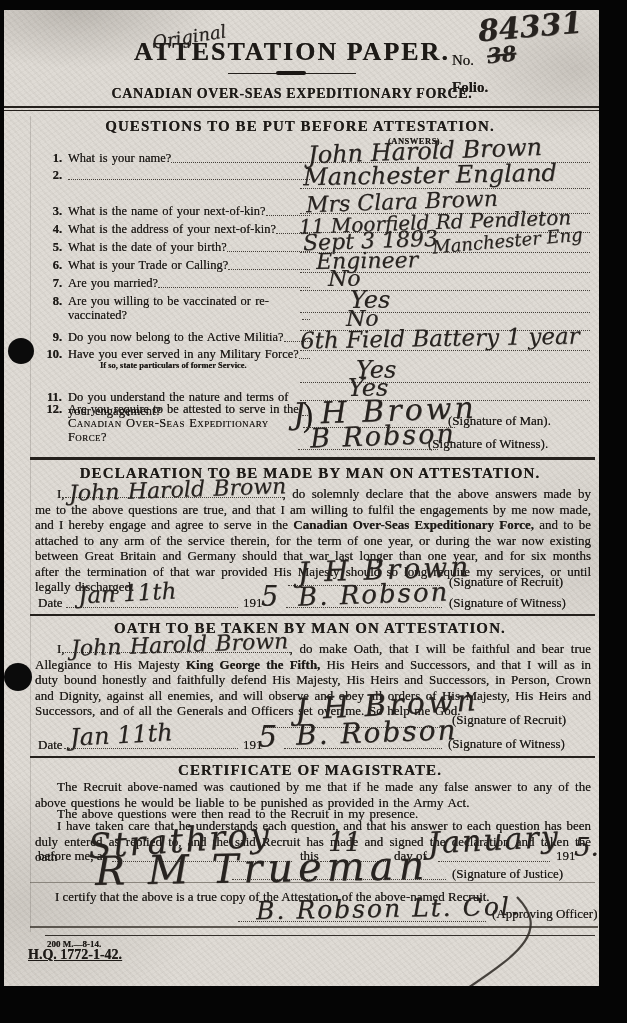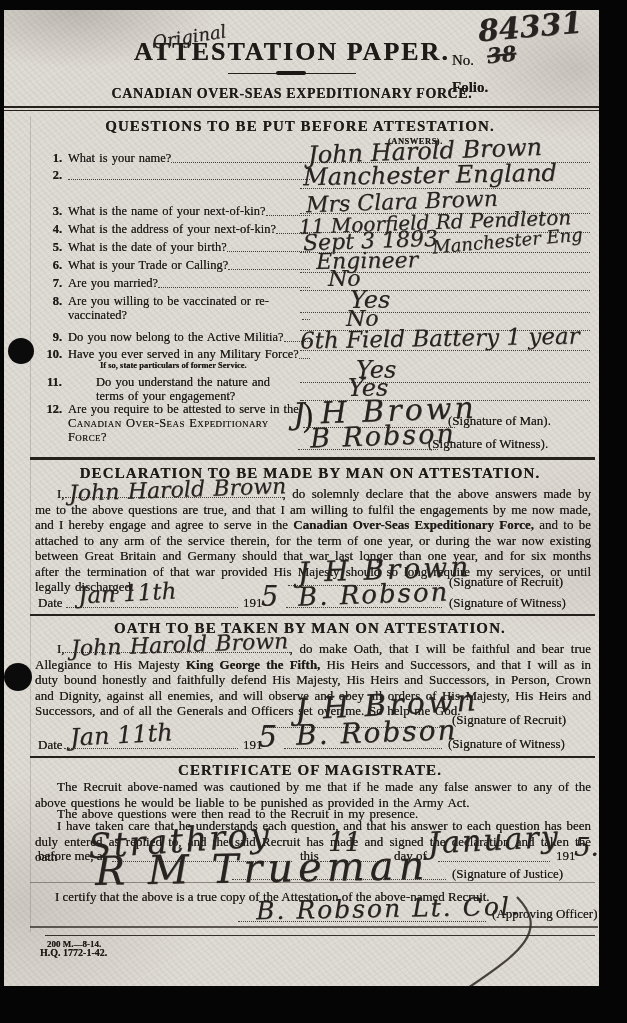--- a/index.html
+++ b/index.html
@@ -99,21 +99,21 @@
     <span class="qnum">9.</span>
     <span class="qtext">Do you now belong to the Active Militia?</span>
       <span class="qleader"></span>
   </div>
   <div class="qrow printed" style="top:347px;">
     <span class="qnum">10.</span>
     <span class="qtext">Have you ever served in any Military Force?</span>
       <span class="qleader"></span>
   </div>
   <div class="abs printed" style="left:100px;top:360px;font-size:8.5px;font-weight:bold;">If so, state particulars of former Service.</div>
-  <div class="qrow printed" style="top:375px;gap:28px;">
+  <div class="qrow printed" style="top:390px;">
     <span class="qnum">11.</span>
     <span class="qtext">Do you understand the nature and terms of your engagement?</span>
       <span class="qleader"></span>
   </div>
   <div class="qrow printed" style="top:402px;">
     <span class="qnum">12.</span>
     <span class="qtext" style="max-width:270px;"><span>Are you require to be attested to serve in the</span><br>
       <span class="smallcaps">Canadian Over-Seas Expeditionary Force?</span></span>
   </div>
   <div class="abs printed" style="left:303px;top:398px;font-size:30px;font-weight:300;transform:scaleY(1.1);">)</div>
@@ -214,21 +214,21 @@
 
   <div class="abs printed lbl" style="left:55px;top:889px;">I certify that the above is a true copy of the Attestation of the above-named Recruit.</div>
   <div class="hw" style="left:256px;top:896px;font-size:25px;transform:rotate(-1deg);letter-spacing:2px;">B. Robson Lt. Col.</div>
   <div class="dline" style="left:238px;top:921px;width:248px;"></div>
   <div class="abs printed lbl" style="left:492px;top:906px;">(Approving Officer)</div>
 
   <div class="abs" style="left:30px;top:926px;width:568px;height:1.5px;background:#5b564f;"></div>
   <div class="abs" style="left:45px;top:935px;width:550px;height:1px;background:#35312c;"></div>
 
   <div class="abs printed" style="left:47px;top:939px;font-size:9px;font-weight:bold;">200 M.—8-14.</div>
-  <div class="abs printed" style="left:40px;top:947px;font-size:10px;font-weight:bold;">H.Q. 1772-1-42.</div>
+  <div class="abs printed" style="left:28px;top:947px;font-size:14px;font-weight:bold;text-decoration:underline;">H.Q. 1772-1-42.</div>
 
   <svg width="627" height="1023" style="position:absolute;left:0;top:0;pointer-events:none;z-index:6;">
     <path d="M517 897 C549 930 522 952 468 988" stroke="#2b2722" stroke-width="2.2" fill="none" opacity="0.85"></path>
   </svg>
 
   <div class="edge" style="left:0;top:0;width:627px;height:10px;"></div>
   <div class="edge" style="left:0;top:986px;width:627px;height:37px;"></div>
   <div class="edge" style="left:599px;top:0;width:28px;height:1023px;"></div>
   <div class="edge" style="left:0;top:0;width:4px;height:1023px;"></div>
   <div class="punch" style="left:8px;top:338px;width:26px;height:26px;"></div>

